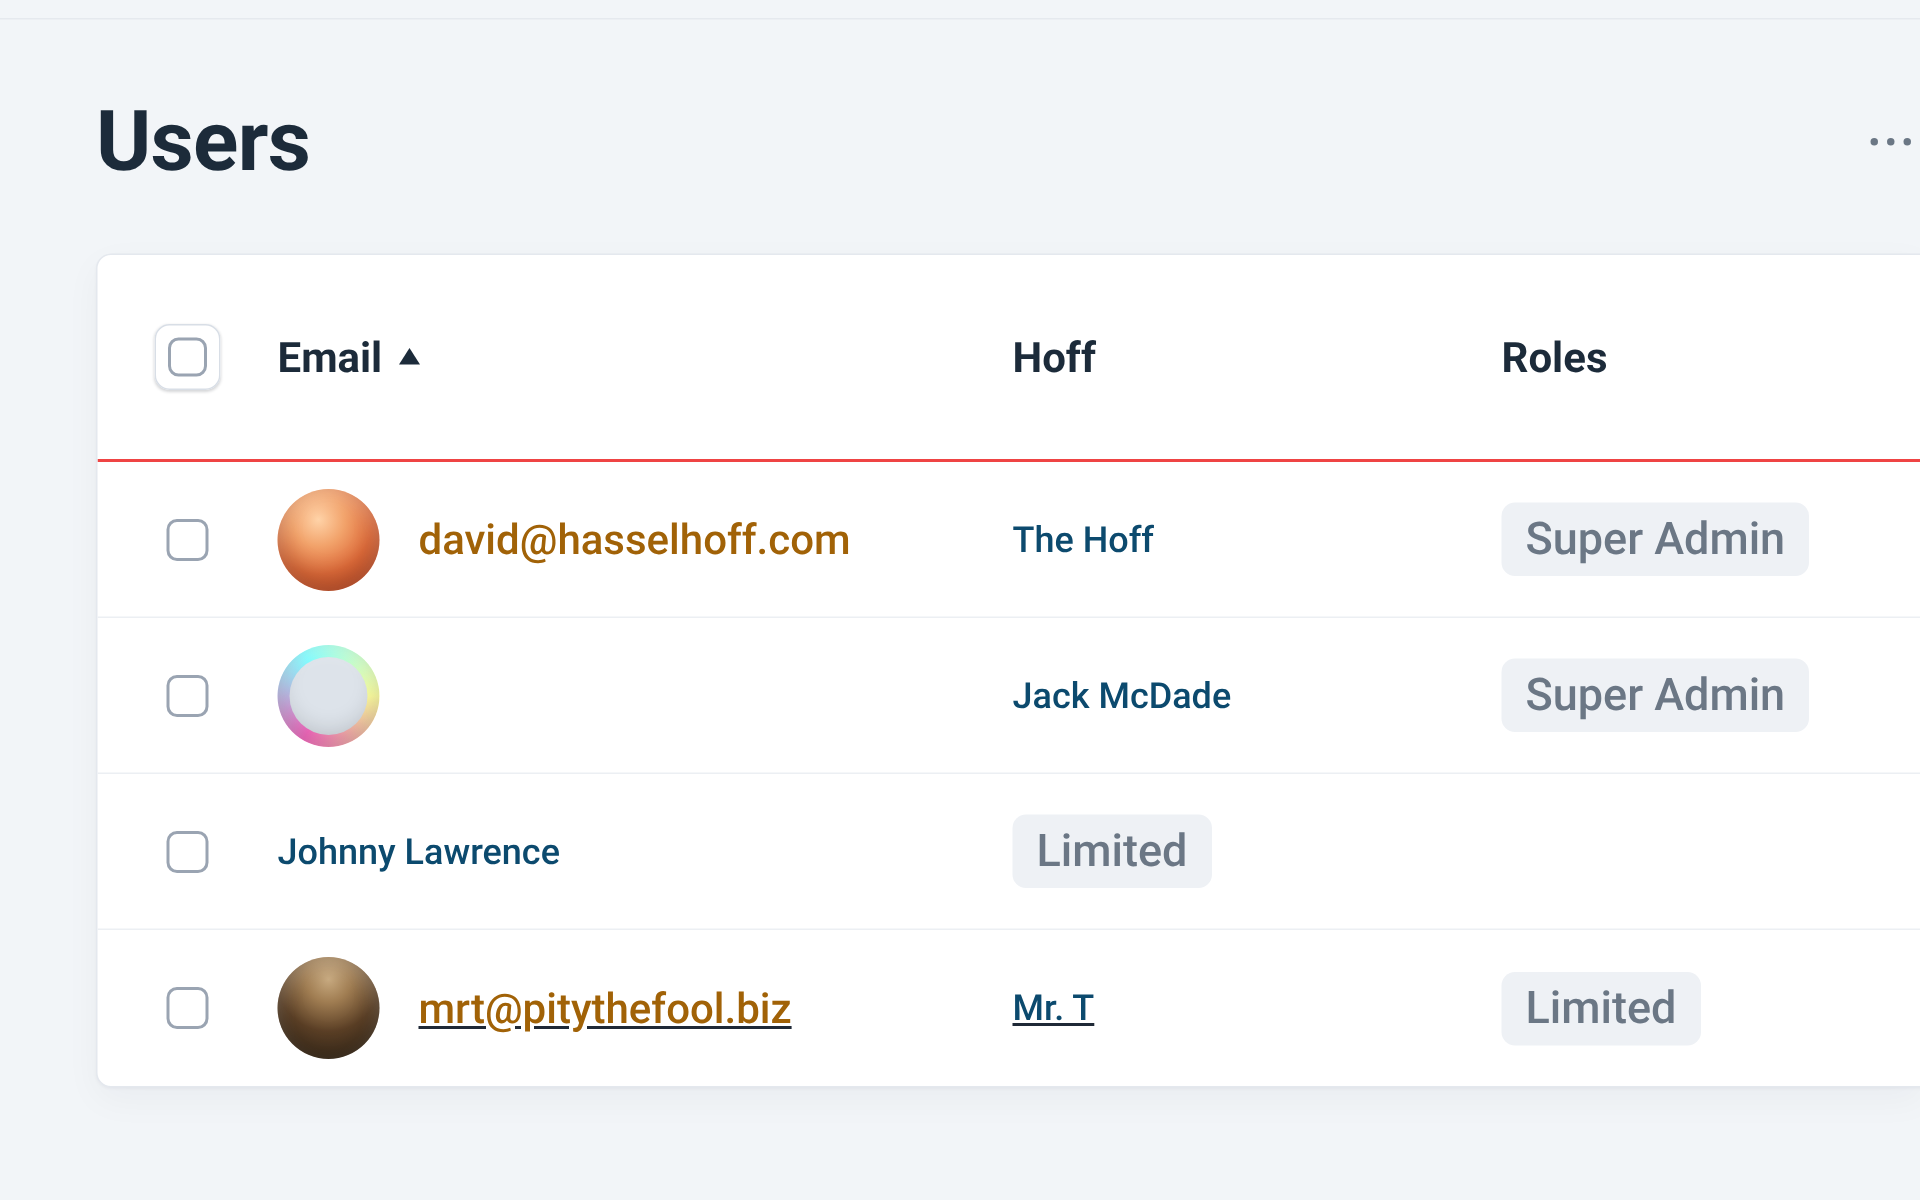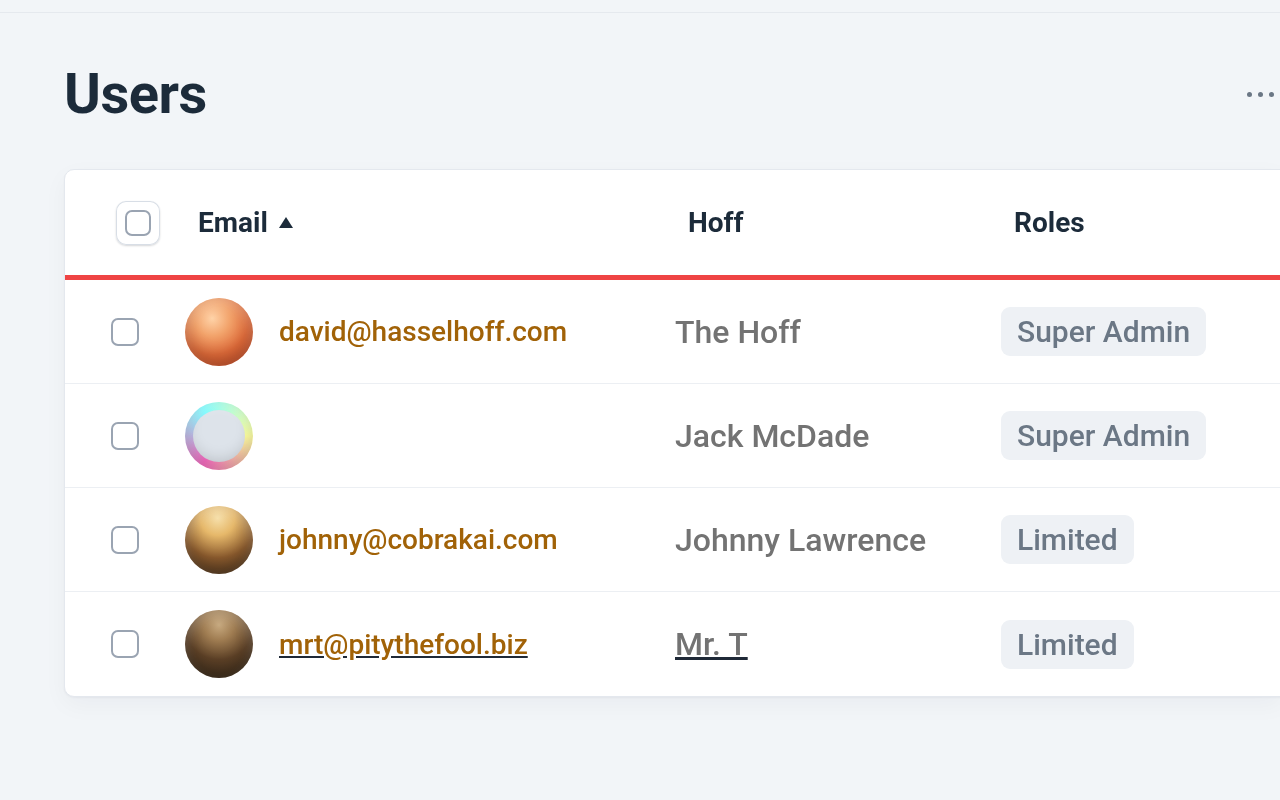--- a/index.html
+++ b/index.html
@@ -45,23 +45,23 @@
     box-shadow: 0 1px 2px rgba(20,30,40,0.04), 0 8px 24px rgba(20,30,40,0.04);
     overflow: hidden;
     width: calc(100% + 2px);
   }
   .thead, .trow {
     display: grid;
     grid-template-columns: 120px 490px 326px 1fr;
     align-items: center;
   }
   .thead {
-    height: 110px;
-    border-bottom: 5px solid #ef4444;
-    padding: 13px;
+    height: 138px;
+    border-bottom: 2px solid #ef4444;
+    padding: 0;
   }
   .th {
     font-size: 28px;
     font-weight: 700;
     color: #1c2b3a;
     display: flex;
     align-items: center;
     gap: 10px;
     cursor: pointer;
   }
@@ -101,21 +101,21 @@
     position: relative; overflow: hidden;
   }
   .avatar::after {
     content:""; position:absolute; inset:0; border-radius:50%;
     box-shadow: inset 0 -8px 16px rgba(0,0,0,0.18), inset 0 6px 12px rgba(255,255,255,0.22);
   }
   .email-link {
     font-size: 28px; color: #a16207; font-weight: 500; text-decoration: none; cursor:pointer;
   }
   .name-cell {
-    font-size: 32px; color: #737373; font-weight: 500;
+    font-size: 24px; color: #0c4a6e; font-weight: 500;
   }
   .role-badge {
     display: inline-block;
     background: #eef1f5;
     color: #6b7785;
     font-size: 30px;
     font-weight: 500;
     padding: 7px 16px;
     border-radius: 9px;
   }
@@ -187,24 +187,20 @@
     </div>
     <div class="name-cell">Jack McDade</div>
     <div class="roles-cell">
       <span class="role-badge">Super Admin</span>
     </div>
         </div>
         <div class="trow">
     <div class="row-check-wrap">
       <div class="row-check"></div>
     </div>
-    <div class="email-cell">
-      <div class="avatar av-2"></div>
-      <a class="email-link">johnny@cobrakai.com</a>
-    </div>
     <div class="name-cell">Johnny Lawrence</div>
     <div class="roles-cell">
       <span class="role-badge">Limited</span>
     </div>
         </div>
         <div class="trow">
     <div class="row-check-wrap">
       <div class="row-check"></div>
     </div>
     <div class="email-cell">

